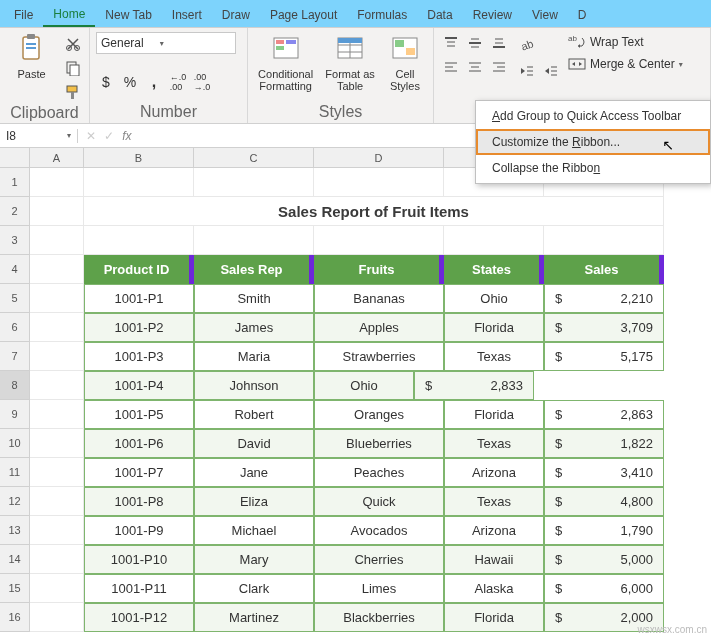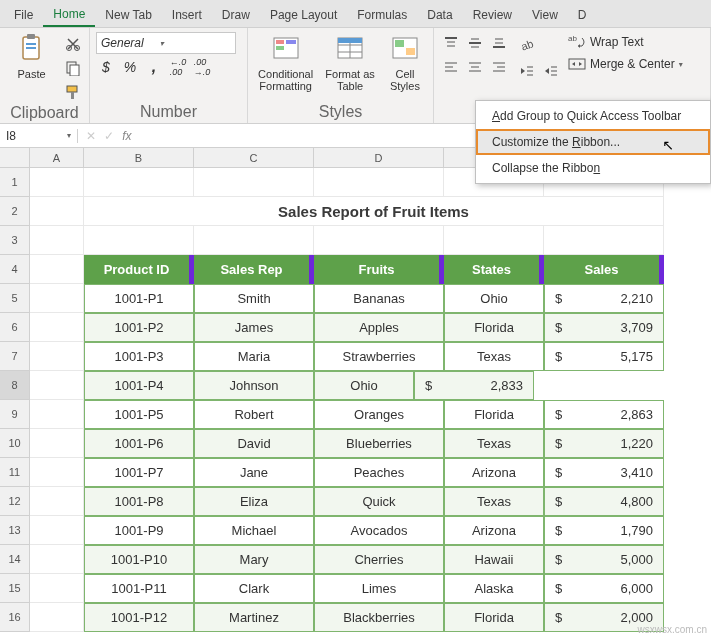--- a/index.html
+++ b/index.html
@@ -1,19 +1,19 @@
 <!DOCTYPE html>
 <html><head>
 <meta charset="utf-8">
 <style>
 * { box-sizing: border-box; margin: 0; padding: 0; }
 body { font-family: "Segoe UI", Arial, sans-serif; font-size: 12px; background: #fff; color: #333; width: 711px; overflow: hidden; }
 
 
-.tabs { display: flex; align-items: center; padding: 2px 4px 0 4px; background: #e5e5e5; border-bottom: 1px solid #d0d0d0; height: 28px; }
+.tabs { display: flex; align-items: center; padding: 2px 4px 0 4px; background: #7dd3fc; border-bottom: 1px solid #d0d0d0; height: 28px; }
 .tab { padding: 4px 10px; cursor: pointer; color: #444; }
 .tab.active { color: #1a7e3e; border-bottom: 2px solid #1a7e3e; font-weight: 400; }
 
 
 .ribbon { display: flex; background: #f3f2f1; border-bottom: 1px solid #d0d0d0; height: 96px; }
 .group { border-right: 1px solid #d8d8d8; display: flex; flex-direction: column; justify-content: space-between; padding: 4px 6px 2px 6px; }
 .group-label { text-align: center; font-size: 16px; color: #666; padding-top: 2px; }
 .group-body { display: flex; align-items: flex-start; gap: 6px; flex: 1; }
 
 .bigbtn { display: flex; flex-direction: column; align-items: center; justify-content: flex-start; width: 52px; gap: 6px; cursor: pointer; padding-top: 2px; }
@@ -119,21 +119,21 @@
               <rect x="2" y="2" width="10" height="6" fill="#f3c04a" stroke="#555"></rect>
               <rect x="6" y="8" width="3" height="7" fill="#888"></rect>
             </svg>
           </div>
       </div>
     </div>
     <div class="group-label">Clipboard</div>
   </div>
 
   <div class="group num-group" style="width:158px;">
-    <div class="group-body" style="flex-direction:column; gap:3px;font-style:italic;">
+    <div class="group-body" style="flex-direction:column; gap:18px;">
       <div class="dropdown" style="width:140px;">
         <span>General</span>
         <span class="carets">▾</span>
       </div>
       <div class="row">
         <div class="smallbtn" style="font-size:14px;">$</div>
         <div class="smallbtn" style="font-size:14px;">%</div>
         <div class="smallbtn" style="font-size:16px;font-weight:bold;">,</div>
         <div class="smallbtn" style="font-size:9px;">←.0<br>.00</div>
         <div class="smallbtn" style="font-size:9px;">.00<br>→.0</div>
@@ -419,21 +419,21 @@
         </div>
       </div>
       <div class="gridrow">
         <div class="cell colA"></div>
         <div class="cell colB tbl-cell row-even">1001-P6</div>
         <div class="cell colC tbl-cell row-even">David</div>
         <div class="cell colD tbl-cell row-even">Blueberries</div>
         <div class="cell colE tbl-cell row-even">Texas</div>
         <div class="cell colF tbl-cell sales-cell row-even">
           <span>$</span>
-          <span>1,220</span>
+          <span>1,822</span>
         </div>
       </div>
       <div class="gridrow">
         <div class="cell colA"></div>
         <div class="cell colB tbl-cell ">1001-P7</div>
         <div class="cell colC tbl-cell ">Jane</div>
         <div class="cell colD tbl-cell ">Peaches</div>
         <div class="cell colE tbl-cell ">Arizona</div>
         <div class="cell colF tbl-cell sales-cell ">
           <span>$</span>

